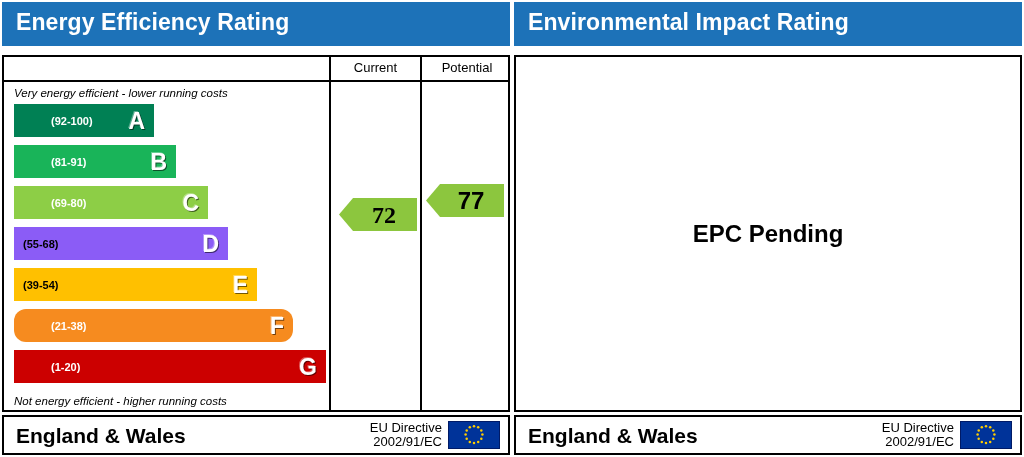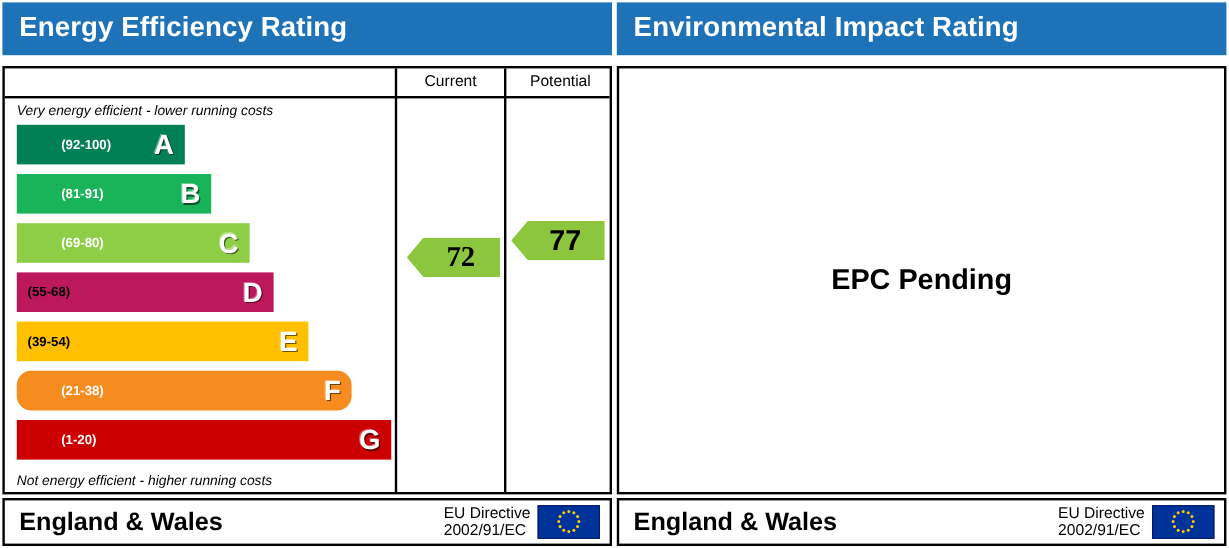--- a/index.html
+++ b/index.html
@@ -200,20 +200,21 @@
     font-weight: bold;
     color: #000000;
     white-space: nowrap;
   }
   .footer-directive {
     position: absolute;
     right: 66px;
     top: 4px;
     font-size: 13px;
     color: #000000;
+    text-align: right;
     line-height: 14px;
     white-space: nowrap;
   }
   .eu-flag {
     position: absolute;
     right: 8px;
     top: 4px;
     width: 52px;
     height: 28px;
     background: #003399;
@@ -251,21 +252,21 @@
             <span class="band-letter">A</span>
           </div>
           <div class="band" style="top: 41px; width: 162px; background: rgb(25, 180, 89);">
             <span class="band-range range-light">(81-91)</span>
             <span class="band-letter">B</span>
           </div>
           <div class="band" style="top: 82px; width: 194px; background: rgb(141, 206, 70);">
             <span class="band-range range-light">(69-80)</span>
             <span class="band-letter">C</span>
           </div>
-          <div class="band" style="top: 123px; width: 214px; background: #be185d;">
+          <div class="band" style="top: 123px; width: 214px; background: #8b5cf6;">
             <span class="band-range range-dark">(55-68)</span>
             <span class="band-letter">D</span>
           </div>
           <div class="band" style="top: 164px; width: 243px; background: rgb(255, 192, 0);">
             <span class="band-range range-dark">(39-54)</span>
             <span class="band-letter">E</span>
           </div>
           <div class="band" style="top: 205px; width: 279px; background: rgb(246, 139, 31); border-radius: 12px;">
             <span class="band-range range-light">(21-38)</span>
             <span class="band-letter">F</span>

